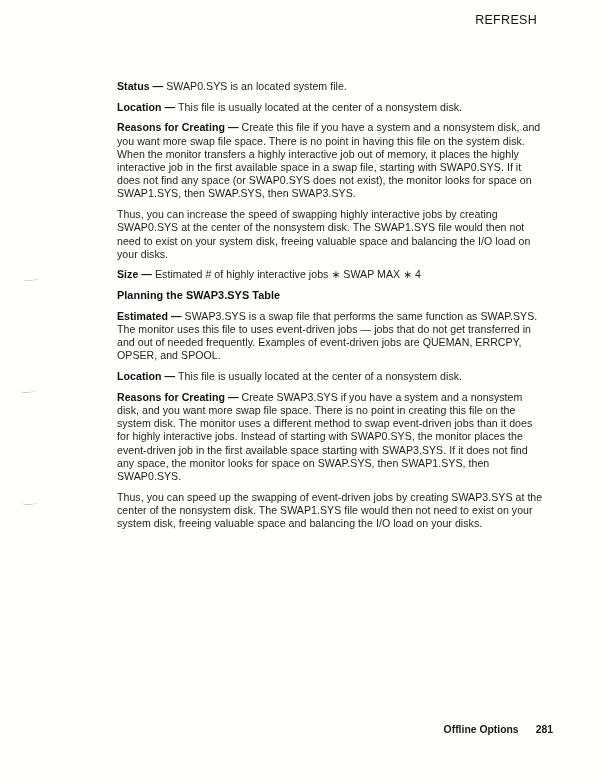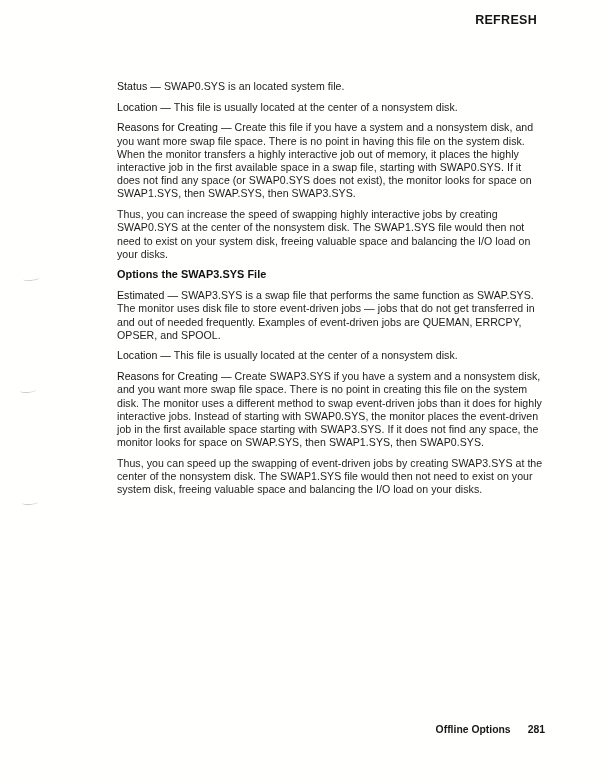--- a/index.html
+++ b/index.html
@@ -15,50 +15,50 @@
   }
   .page { position: absolute; inset: 0; background: #fffffe; }
 
   .header-refresh {
     position: absolute;
     top: 13px;
     left: 0;
     width: 537px;
     text-align: right;
     font-size: 12.5px;
-    font-weight: 700;
+    font-weight: 400;
     letter-spacing: 0.3px;
     color: #141414;
   }
 
   .content {
     position: absolute;
     left: 117px;
     top: 80px;
     width: 430px;
     font-size: 10.6px;
     line-height: 13.2px;
     letter-spacing: 0.04px;
     text-align: left;
   }
   .para { margin: 0 0 7.5px 0; }
-  .lead { font-weight: 400; color: #111; }
+  .lead { font-weight: 700; color: #111; }
   .heading {
     font-weight: 700;
     font-size: 10.9px;
     color: #111;
     margin: 0 0 7.5px 0;
     line-height: 13.2px;
   }
   .italic { }
 
   .footer {
     position: absolute;
     top: 724px;
-    left: 4px;
+    left: 12px;
     width: 541px;
     text-align: right;
     font-size: 10.4px;
     font-weight: 700;
     color: #161616;
   }
   .footer .page-num { margin-left: 17px; }
 
   .scan-mark {
     position: absolute;
@@ -86,24 +86,25 @@
   <div class="content">
 
     <p class="para"><span class="lead">Status — </span><span>SWAP0.SYS is an located system file.</span></p>
 
     <p class="para"><span class="lead">Location — </span><span>This file is usually located at the center of a nonsystem disk.</span></p>
 
     <p class="para"><span class="lead">Reasons for Creating — </span><span>Create this file if you have a system and a nonsystem disk, and you want more swap file space. There is no point in having this file on the system disk. When the monitor transfers a highly interactive job out of memory, it places the highly interactive job in the first available space in a swap file, starting with SWAP0.SYS. If it does not find any space (or SWAP0.SYS does not exist), the monitor looks for space on SWAP1.SYS, then SWAP.SYS, then SWAP3.SYS.</span></p>
 
     <p class="para"><span>Thus, you can increase the speed of swapping highly interactive jobs by creating SWAP0.SYS at the center of the nonsystem disk. The SWAP1.SYS file would then not need to exist on your system disk, freeing valuable space and balancing the I/O load on your disks.</span></p>
 
+    <p class="para"><span class="lead">Size — </span><span>Estimated # of highly interactive jobs ∗ SWAP MAX ∗ 4</span></p>
 
-    <h2 class="heading">Options the SWAP3.SYS File</h2>
+    <h2 class="heading">Planning the SWAP3.SYS Table</h2>
 
-    <p class="para"><span class="lead">Estimated — </span><span>SWAP3.SYS is a swap file that performs the same function as SWAP.SYS. The monitor uses disk file to store </span><span class="italic">event-driven jobs</span><span> — jobs that do not get transferred in and out of needed frequently. Examples of event-driven jobs are QUEMAN, ERRCPY, OPSER, and SPOOL.</span></p>
+    <p class="para"><span class="lead">Estimated — </span><span>SWAP3.SYS is a swap file that performs the same function as SWAP.SYS. The monitor uses this file to uses </span><span class="italic">event-driven jobs</span><span> — jobs that do not get transferred in and out of needed frequently. Examples of event-driven jobs are QUEMAN, ERRCPY, OPSER, and SPOOL.</span></p>
 
 
     <p class="para"><span class="lead">Location — </span><span>This file is usually located at the center of a nonsystem disk.</span></p>
 
     <p class="para"><span class="lead">Reasons for Creating — </span><span>Create SWAP3.SYS if you have a system and a nonsystem disk, and you want more swap file space. There is no point in creating this file on the system disk. The monitor uses a different method to swap event-driven jobs than it does for highly interactive jobs. Instead of starting with SWAP0.SYS, the monitor places the event-driven job in the first available space starting with SWAP3.SYS. If it does not find any space, the monitor looks for space on SWAP.SYS, then SWAP1.SYS, then SWAP0.SYS.</span></p>
 
     <p class="para"><span>Thus, you can speed up the swapping of event-driven jobs by creating SWAP3.SYS at the center of the nonsystem disk. The SWAP1.SYS file would then not need to exist on your system disk, freeing valuable space and balancing the I/O load on your disks.</span></p>
 
 
 

